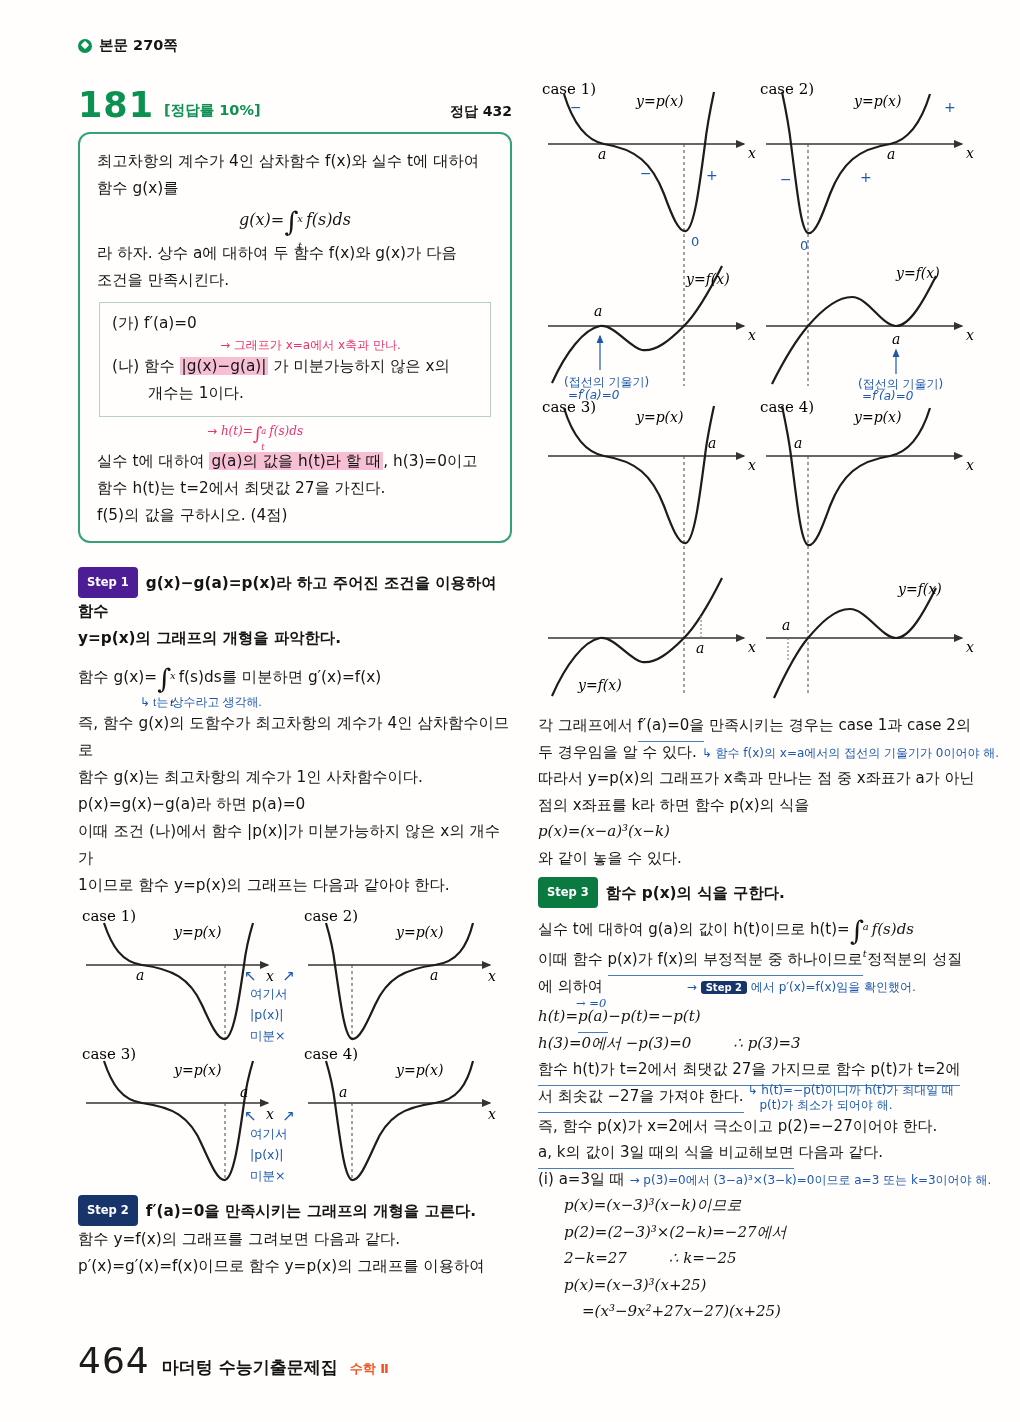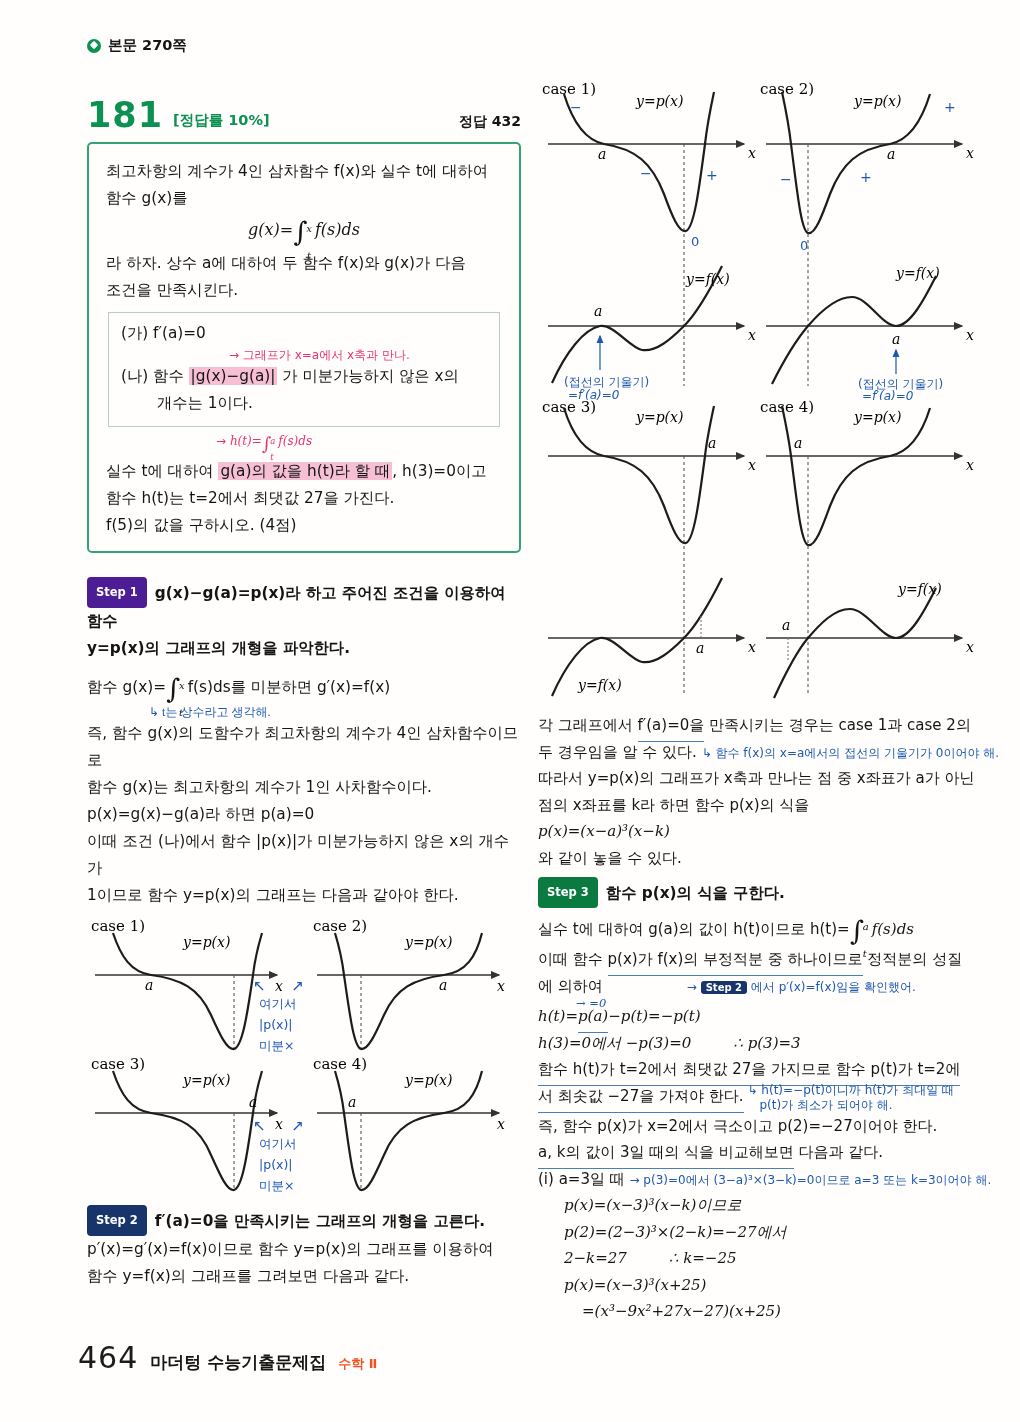--- a/index.html
+++ b/index.html
@@ -1,30 +1,30 @@
 <!DOCTYPE html>
 <html><head>
 <meta charset="utf-8">
 <style>
   html,body{margin:0;padding:0;background:#ffffff;}
   .page{position:relative;width:1020px;height:1422px;background:#fffefc;
         font-family:"DejaVu Sans",sans-serif;color:#141414;overflow:hidden;}
-  .col-left{position:absolute;left:87px;top:36px;width:434px;}
+  .col-left{position:absolute;left:78px;top:36px;width:434px;}
   .col-right-graphs{position:absolute;left:538px;top:78px;width:462px;height:630px;}
   .col-right-text{position:absolute;left:538px;top:712px;width:470px;font-size:15px;line-height:26.5px;}
   
   .ref-row{display:flex;align-items:center;gap:7px;font-size:14.5px;font-weight:bold;}
   .refdot{width:14px;height:14px;border-radius:50%;background:#0c9152;position:relative;display:inline-block;}
   .refdot::after{content:"";position:absolute;left:4px;top:3px;width:6px;height:6px;background:#fff;border-radius:1px;transform:rotate(45deg);}
-  .prob-head{display:flex;align-items:flex-end;margin-top:43px;}
+  .prob-head{display:flex;align-items:flex-end;margin-top:33px;}
   .prob-num{font-size:35px;font-weight:bold;color:#0c9152;line-height:1;letter-spacing:1px;}
   .prob-rate{font-size:14.5px;font-weight:bold;color:#0c9152;margin-left:10px;margin-bottom:3px;}
   .prob-ans{margin-left:auto;font-size:14px;font-weight:bold;margin-bottom:2px;}
   
-  .pbox{margin-top:9px;border:2px solid #35a273;border-radius:5px;padding:14px 17px 12px 17px;font-size:15.3px;line-height:27px;}
+  .pbox{margin-top:9px;border:2px solid #35a273;border-radius:12px;padding:14px 17px 12px 17px;font-size:15.3px;line-height:27px;}
   .pbox .eqc{text-align:center;font-size:16px;margin:3px 0 3px 0;}
   .cbox{border:1px solid #b9cfc4;margin:8px 2px 6px 2px;padding:7px 12px 9px 12px;}
   .eq{font-family:"DejaVu Serif",serif;font-style:italic;}
   .hl{background:#f7bfd3;padding:0 2px;}
   .note-p{font-size:12px;color:#e8336f;line-height:16px;}
   .note-b{font-size:12px;color:#1d58b0;line-height:16px;}
   .ul{border-bottom:1.6px solid #4a7fb5;padding-bottom:7px;}
   
   .integral{display:inline-flex;align-items:center;vertical-align:-6px;}
   .int-sign{font-size:27px;font-family:"DejaVu Serif",serif;line-height:1;}
@@ -50,21 +50,21 @@
   .gcase{font-size:15px;font-style:normal;}
   
   .ind1{margin-left:26px;}
   .ind2{margin-left:44px;}
   .gapL{display:inline-block;margin-left:42px;}
   .zero-line{position:relative;margin-top:4px;}
   .zero-note{position:absolute;left:38px;top:-13px;font-size:11.5px;color:#1d58b0;}
   .sidnote{display:inline-block;vertical-align:top;line-height:15px;margin-left:4px;}
   
   .footer{position:absolute;left:78px;top:1340px;display:flex;align-items:baseline;gap:12px;}
-  .fpage{font-size:30px;letter-spacing:1px;color:#1c1c1c;}
+  .fpage{font-size:36px;letter-spacing:1px;color:#1c1c1c;}
   .fbook{font-size:17px;font-weight:bold;}
   .fsub{font-size:13px;font-weight:bold;color:#f4511e;}
 </style>
 </head>
 <body>
 
 <div class="page">
 
   <div class="col-left">
 
@@ -195,22 +195,22 @@
       <div class="lg-note" style="left:172px;top:202px;width:78px;">
         <span class="arrows">↖↗</span>
         <span>여기서</span><br>
         <span>|p(x)|</span><br>
         <span>미분×</span>
       </div>
     </div>
 
     <div style="margin-top:10px;">
       <p class="stitle"><span class="badge badge-navy">Step 2</span><span>f′(a)=0을 만족시키는 그래프의 개형을 고른다.</span></p>
+      <p class="body-l">함수 y=f(x)의 그래프를 그려보면 다음과 같다.</p>
       <p class="body-l">p′(x)=g′(x)=f(x)이므로 함수 y=p(x)의 그래프를 이용하여</p>
-      <p class="body-l">함수 y=f(x)의 그래프를 그려보면 다음과 같다.</p>
     </div>
   </div>
 
   <div class="col-right-graphs">
 
     <svg style="position:absolute;left:0;top:0;" width="226" height="322" viewBox="0 0 226 322">
       <defs>
         <marker id="ah2" markerWidth="8" markerHeight="8" refX="6" refY="3" orient="auto">
             <path d="M0,0 L7,3 L0,6 Z" fill="#333"></path>
           </marker>

